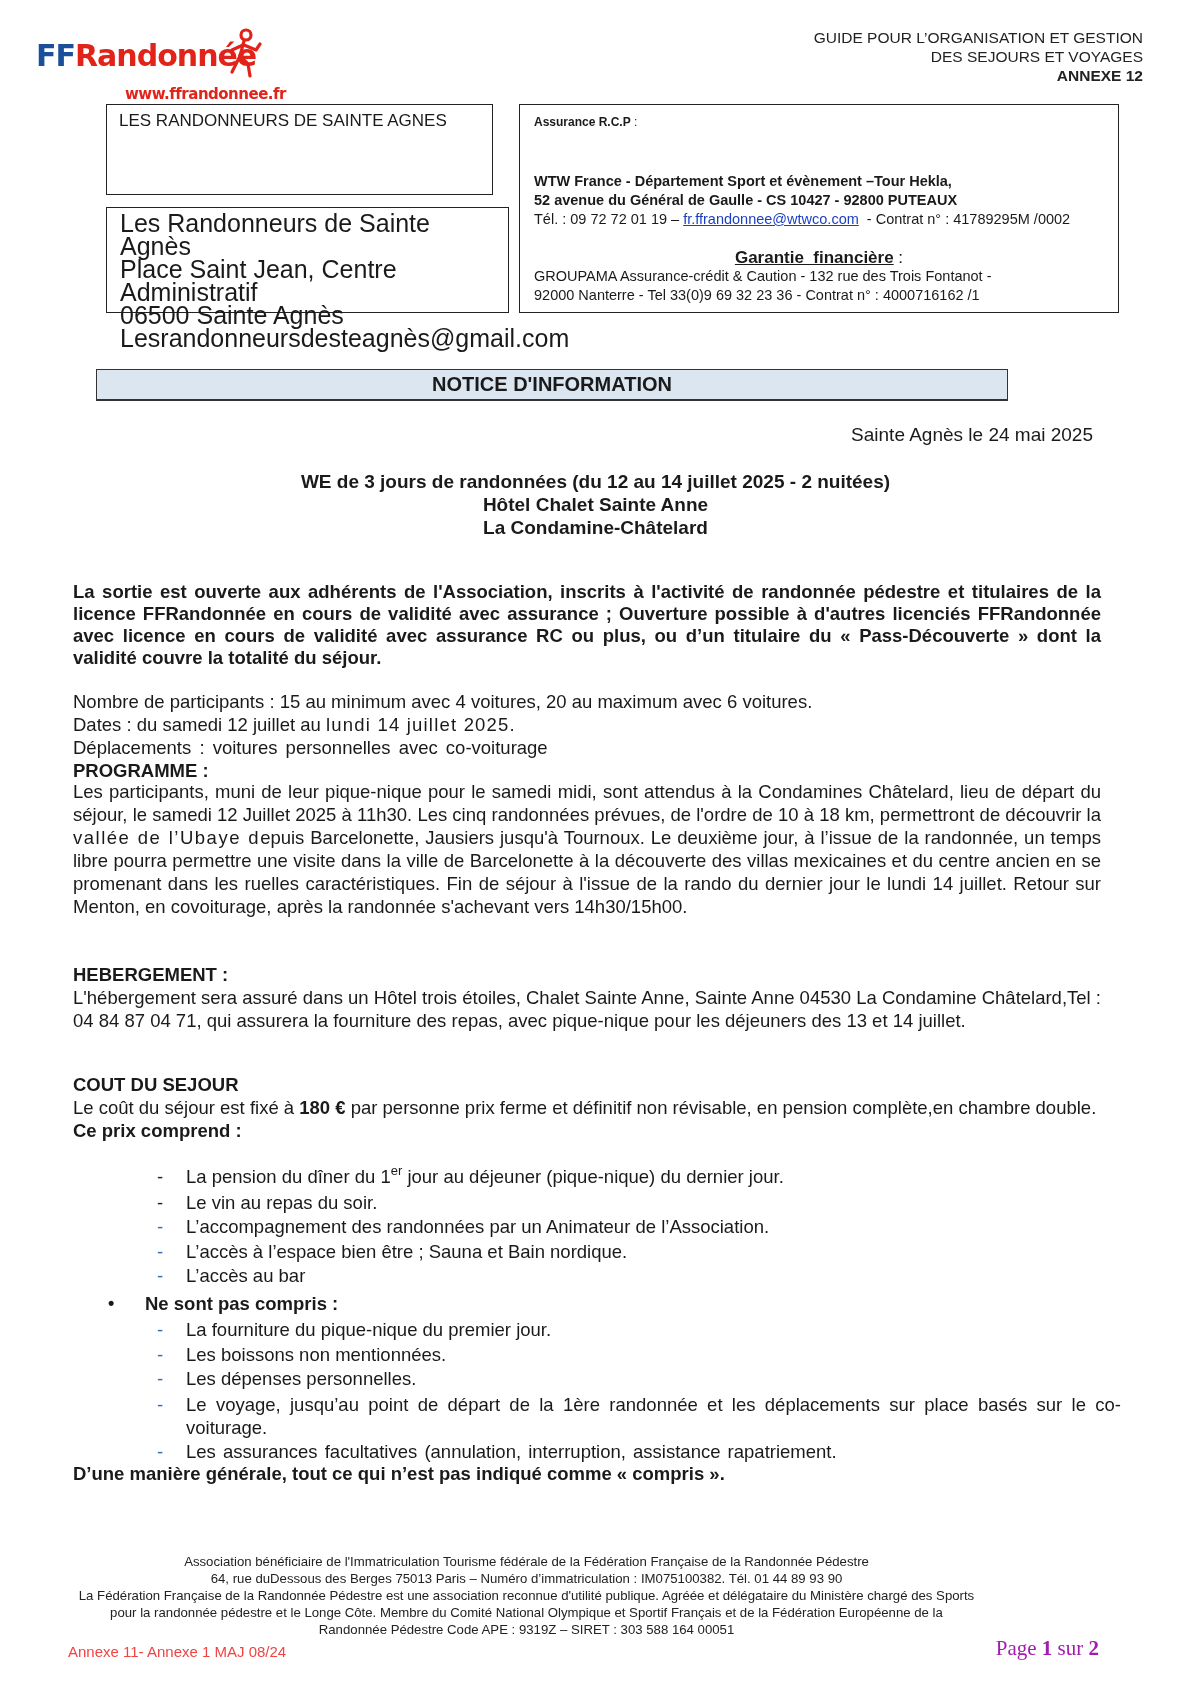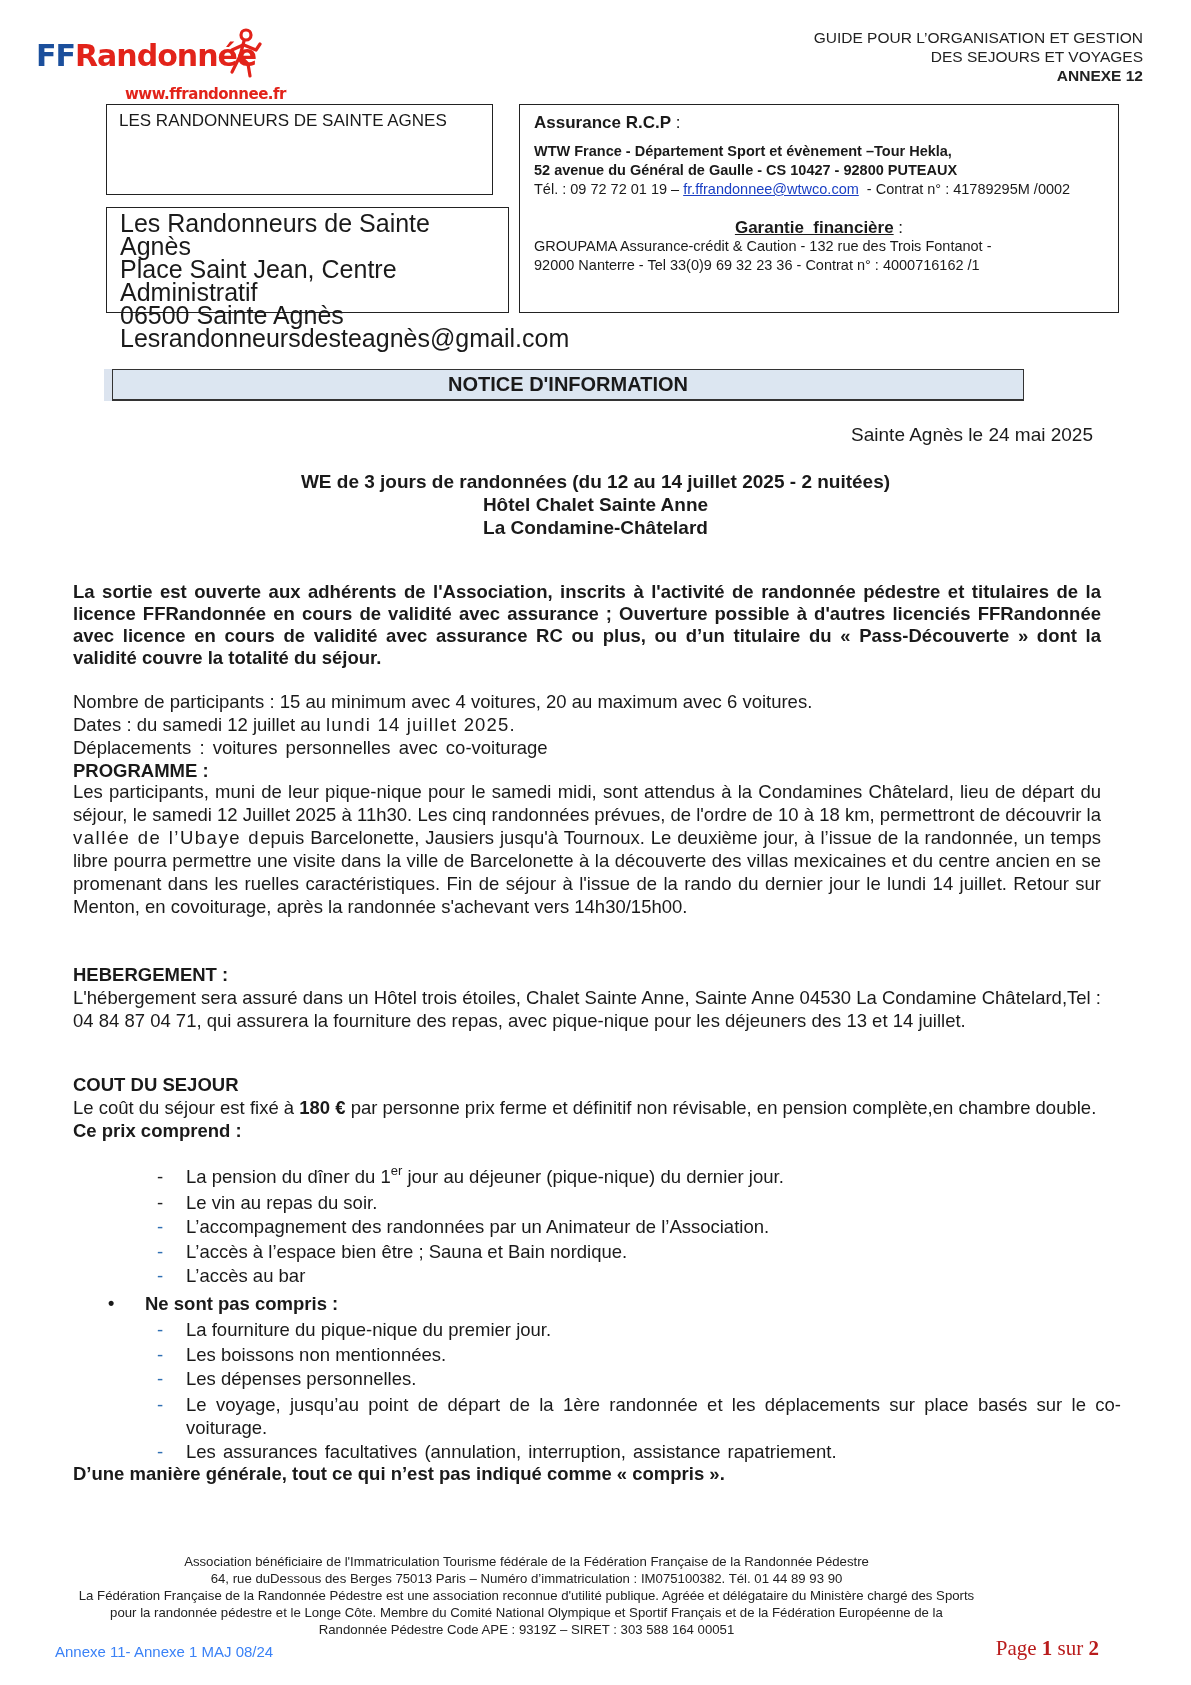--- a/index.html
+++ b/index.html
@@ -17,30 +17,30 @@
 
   
   .guide { right: 48px; top: 28px; text-align: right; font-size: 15.5px; line-height: 19px; color: #222; }
   .guide .bold { font-weight: bold; }
 
   
   .box { border: 1.5px solid #222; background: #fff; }
   .box-club { left: 106px; top: 104px; width: 387px; height: 91px; padding: 6px 12px; font-size: 17px; }
   .box-addr { left: 106px; top: 207px; width: 403px; height: 106px; padding: 4px 13px; font-size: 25px; line-height: 23px; }
   .box-ins { left: 519px; top: 104px; width: 600px; height: 209px; padding: 8px 14px; font-size: 14.5px; line-height: 19px; }
-  .box-ins .rcp { font-size: 17px; font-weight: bold; margin-bottom: 10px; }
+  .box-ins .rcp { font-size: 12px; font-weight: bold; margin-bottom: 40px; }
   .box-ins .rcp .colon { font-weight: normal; }
   .box-ins .b { font-weight: bold; }
   .box-ins a { color: #1a3fc4; text-decoration: underline; }
   .box-ins .gar { font-size: 17px; margin-top: 19px; text-align: center; }
   .box-ins .gar u { font-weight: bold; }
 
   
   .notice-shadow { left: 104px; top: 369px; width: 16px; height: 32px; background: #dce4ef; }
-  .notice { left: 112px; top: 369px; width: 912px; height: 32px; background: #dce6f1; border: 1.5px solid #333; border-bottom-width: 2.5px; text-align: center; font-weight: bold; font-size: 20px; line-height: 29px; }
+  .notice { left: 96px; top: 369px; width: 912px; height: 32px; background: #dce6f1; border: 1.5px solid #333; border-bottom-width: 2.5px; text-align: center; font-weight: bold; font-size: 20px; line-height: 29px; }
 
   .date { right: 98px; top: 424px; font-size: 19px; }
 
   .title-block { left: 0; width: 1191px; top: 470px; text-align: center; font-weight: bold; font-size: 19px; line-height: 23px; }
 
   .content { left: 73px; width: 1028px; font-size: 18.5px; line-height: 23px; }
   .bold { font-weight: bold; }
   .justify { text-align: justify; }
   .spaced { letter-spacing: 1.5px; }
 
@@ -59,22 +59,22 @@
   .bullet-row { left: 108px; top: 1293px; font-size: 18.5px; font-weight: bold; }
   .bullet-row .dot { position: absolute; left: 0; top: 0; font-size: 18px; }
   .bullet-row .lbl { position: absolute; left: 37px; top: 0; white-space: nowrap; }
   .excl { left: 186px; top: 1318px; width: 935px; }
   .excl li.two { text-align: justify; }
   .general { left: 73px; top: 1463px; font-weight: bold; font-size: 18.5px; }
 
   sup { font-size: 13px; vertical-align: 8px; line-height: 0; }
 
   .footer { left: 0; width: 1053px; top: 1553px; text-align: center; font-size: 13.2px; line-height: 17px; color: #222; }
-  .annexe { left: 55px; top: 1643px; font-size: 15px; color: #3b82f6; }
-  .page { right: 92px; top: 1636px; font-family: "Liberation Serif", serif; font-size: 21px; color: #b91c1c; }
+  .annexe { left: 68px; top: 1643px; font-size: 15px; color: #ef4444; }
+  .page { right: 92px; top: 1636px; font-family: "Liberation Serif", serif; font-size: 21px; color: #a21caf; }
   .page .b { font-weight: bold; }
 </style>
 </head>
 <body>
 
 <div class="abs logo">
   <div class="logo-text"><span class="logo-ff">FF</span><span class="logo-rando">Randonnée</span></div>
   <svg class="logo-walker" viewBox="0 0 40 52">
     <g fill="none" stroke="#e2231a" stroke-width="3.2" stroke-linecap="round" stroke-linejoin="round">
       <circle cx="22" cy="7" r="5"></circle>

